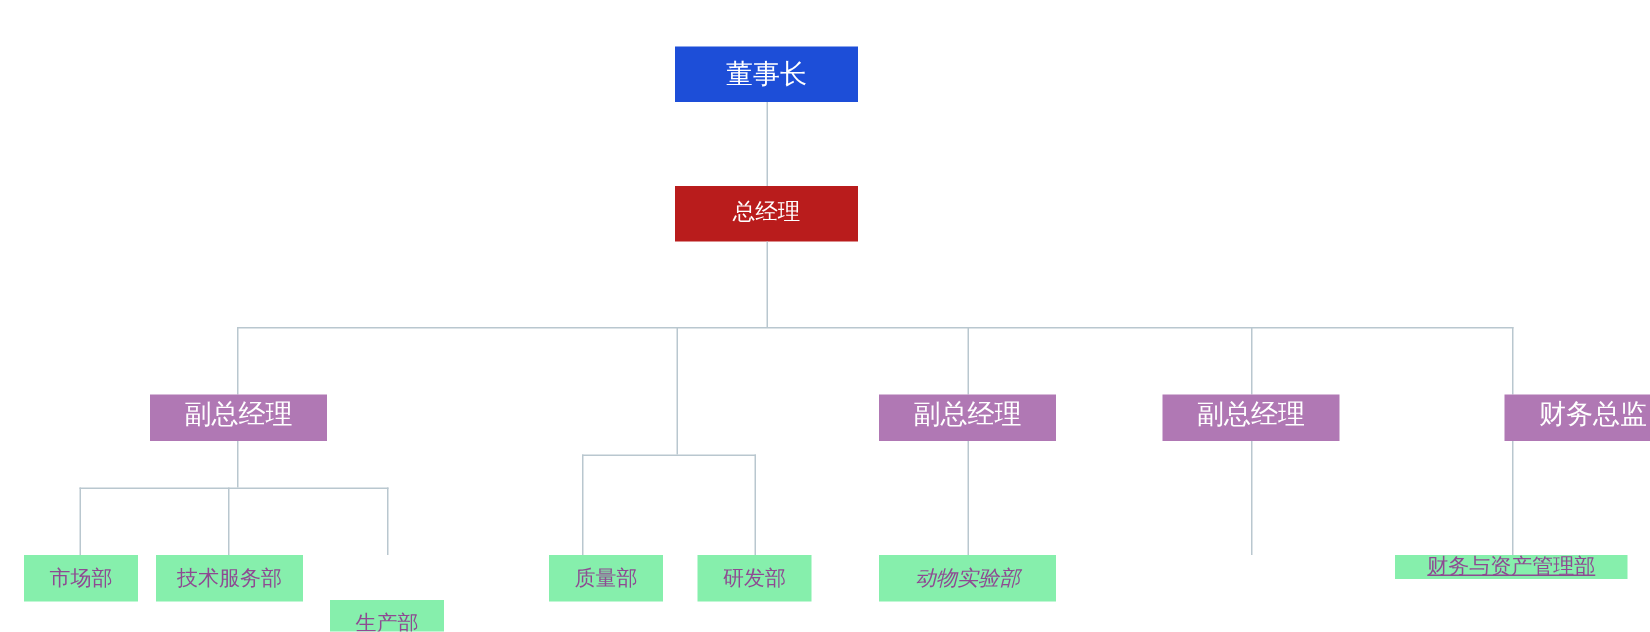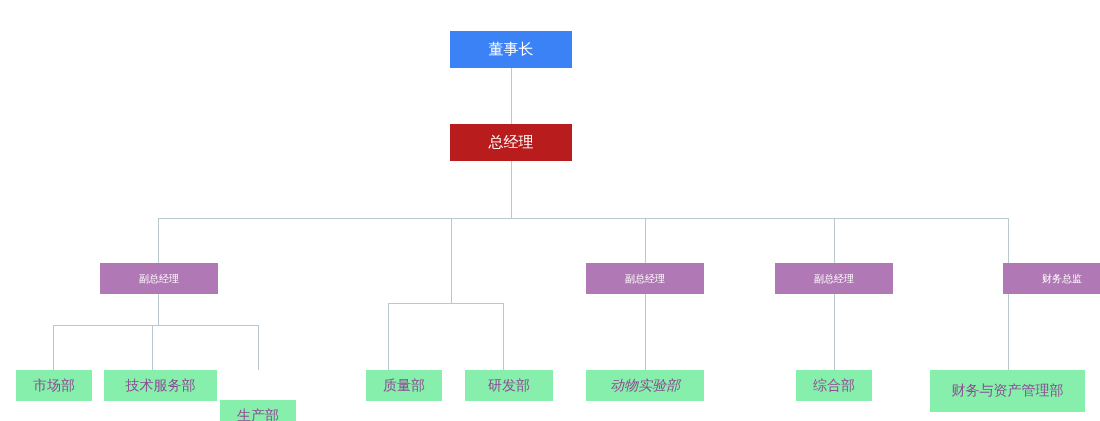--- a/index.html
+++ b/index.html
@@ -37,33 +37,34 @@
     justify-content: center;
     text-align: center;
     line-height: 1.1;
     white-space: nowrap;
   }
   .node-label {
     display: block;
   }
 
   .level-1 {
-    background: #3b82f6;
+    background: #1d4ed8;
     color: #ffffff;
-    font-size: 15px;
+    font-size: 18px;
   }
   .level-2 {
     background: #b91c1c;
     color: #ffffff;
     font-size: 15px;
   }
   .level-3 {
     background: #b078b4;
     color: #ffffff;
-    font-size: 10px;
+    font-size: 18px;
+    font-family: Liberation Mono, monospace;
   }
   .level-4 {
     background: #86efac;
     color: #8e4a92;
     font-size: 14px;
   }
 </style>
 </head>
 <body>
 
@@ -116,41 +117,38 @@
   <div class="line v" style="left:503px; top:303px; height:67px;"></div>
 
   <div class="line v" style="left:645px; top:294px; height:76px;"></div>
   <div class="line v" style="left:834px; top:294px; height:76px;"></div>
   <div class="line v" style="left:1008px; top:294px; height:76px;"></div>
 
   <div class="node level-4" style="left:16px; top:370px; width:76px; height:31px;">
     <span class="node-label">市场部</span>
   </div>
 
-  <div class="node level-4" style="left:104px; top:370px; width:113px; height:31px;">
+  <div class="node level-4" style="left:104px; top:370px; width:98px; height:31px;">
     <span class="node-label">技术服务部</span>
   </div>
 
   <div class="node level-4" style="left:220px; top:370px; width:76px; height:31px;margin-top:30px;">
     <span class="node-label">生产部</span>
   </div>
 
   <div class="node level-4" style="left:366px; top:370px; width:76px; height:31px;">
     <span class="node-label">质量部</span>
   </div>
 
-  <div class="node level-4" style="left:465px; top:370px; width:88px; height:31px;">
+  <div class="node level-4" style="left:465px; top:370px; width:76px; height:31px;">
     <span class="node-label">研发部</span>
   </div>
 
   <div class="node level-4" style="left:586px; top:370px; width:118px; height:31px;font-style:italic;">
     <span class="node-label">动物实验部</span>
   </div>
 
-  <div class="node level-4" style="left:796px; top:370px; width:76px; height:31px;">
-    <span class="node-label">综合部</span>
-  </div>
 
-  <div class="node level-4" style="left:930px; top:370px; width:155px; height:42px;">
+  <div class="node level-4" style="left:930px; top:370px; width:155px; height:16px;text-decoration:underline;">
     <span class="node-label">财务与资产管理部</span>
   </div>
 
 </div>
 
 </body></html>

